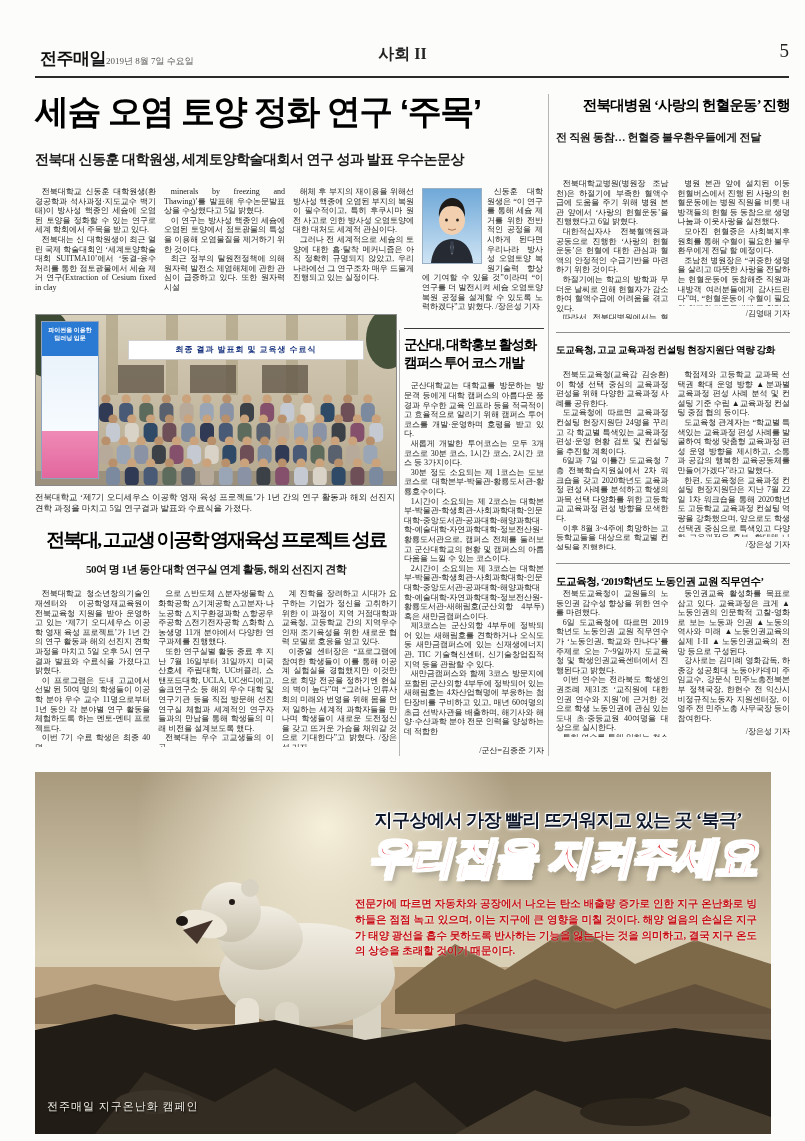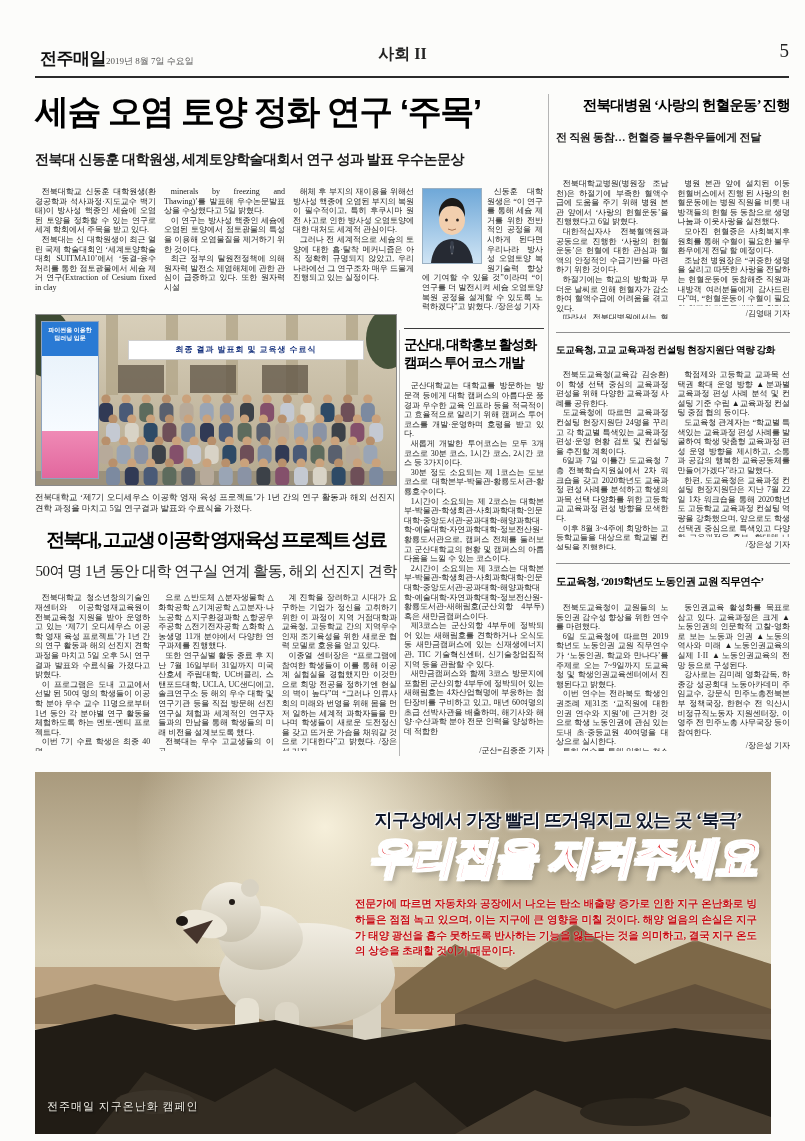--- a/index.html
+++ b/index.html
@@ -29,34 +29,34 @@
   .rail{position:absolute;left:556px;top:96px;width:234px;}
   .rail-head1{margin:0;font:900 14.5px "Liberation Serif",serif;letter-spacing:-0.8px;white-space:nowrap;color:#000;text-align:right;}
   .rail-sub{margin-top:15px;font-size:11px;font-weight:700;letter-spacing:-0.3px;white-space:nowrap;}
   .rail-body{margin-top:34px;display:flex;gap:9px;height:140px;}
   .rail-body .rcol{flex:1;overflow:hidden;}
   .rail-rule{border:0;border-top:1px solid #8f8f8f;margin:13px 0 11px;}
   .rail-head2{margin:0;font:900 9.6px "Liberation Serif",serif;letter-spacing:-0.3px;white-space:nowrap;color:#000;}
   .rail-body2{margin-top:13px;display:flex;gap:9px;height:180px;}
   .rail-body2 .rcol{flex:1;overflow:hidden;}
   .rail-head3{margin:0;font:900 10.6px "Liberation Serif",serif;letter-spacing:-0.5px;white-space:nowrap;color:#000;}
-  .rail-body3{margin-top:14px;display:flex;gap:9px;height:148px;}
+  .rail-body3{display:flex;gap:9px;height:148px;}
   .rail-body3 .rcol{flex:1;overflow:hidden;}
   
   .project{position:absolute;left:35px;top:314px;width:362px;}
   .photo-box{position:relative;width:360px;height:170px;border:1px solid #8a8a8a;overflow:hidden;background:#000000;}
   .photo-box svg{position:absolute;inset:0;}
   .gp-banner{position:absolute;left:92px;top:25px;width:234px;height:18px;background:#fff;border:1px solid #cfcfcf;
              font-size:8px;font-weight:700;color:#16327e;text-align:center;line-height:18px;letter-spacing:1px;overflow:hidden;}
   .gp-flyer{position:absolute;left:5px;top:6px;width:56px;height:156px;border:1px solid #8fa3bd;
             background:linear-gradient(180deg,#2a7ad4 0%,#2a7ad4 22%,#eaf3fb 22%,#f7fbff 70%,#ef8ab5 70%,#e2679e 100%);}
   .gp-flyer .t{padding-top:4px;font-size:6px;font-weight:700;color:#fff;text-align:center;line-height:1.35;}
   .caption{margin-top:6px;font-size:8.5px;line-height:1.32;text-align:justify;color:#222;width:360px;}
   .project-head{margin:13px 0 0;text-align:center;font:900 19px "Liberation Serif",serif;letter-spacing:-2px;white-space:nowrap;color:#000;}
-  .project-sub{margin-top:9px;text-align:center;font-size:15px;font-weight:400;letter-spacing:-0.5px;white-space:nowrap;}
+  .project-sub{margin-top:9px;text-align:center;font-size:11px;font-weight:700;letter-spacing:-0.5px;white-space:nowrap;}
   .project-body{margin-top:12px;display:flex;gap:8px;height:158px;}
   .project-body .pcol{flex:1;overflow:hidden;}
   
   .gunsan{position:absolute;left:404px;top:328px;width:140px;height:428px;display:flex;flex-direction:column;
           border-top:1.5px solid #3a3a3a;padding-top:7px;box-sizing:border-box;}
   .gunsan h3{margin:0;font:800 13.5px "Liberation Serif",serif;line-height:1.35;letter-spacing:-1px;color:#000;}
   .gunsan .gbody{margin-top:9px;flex:1;overflow:hidden;}
   
   .ad{position:absolute;left:35px;top:772px;width:736px;height:362px;overflow:hidden;background:#b9ab90;}
   .ad svg{position:absolute;inset:0;}

